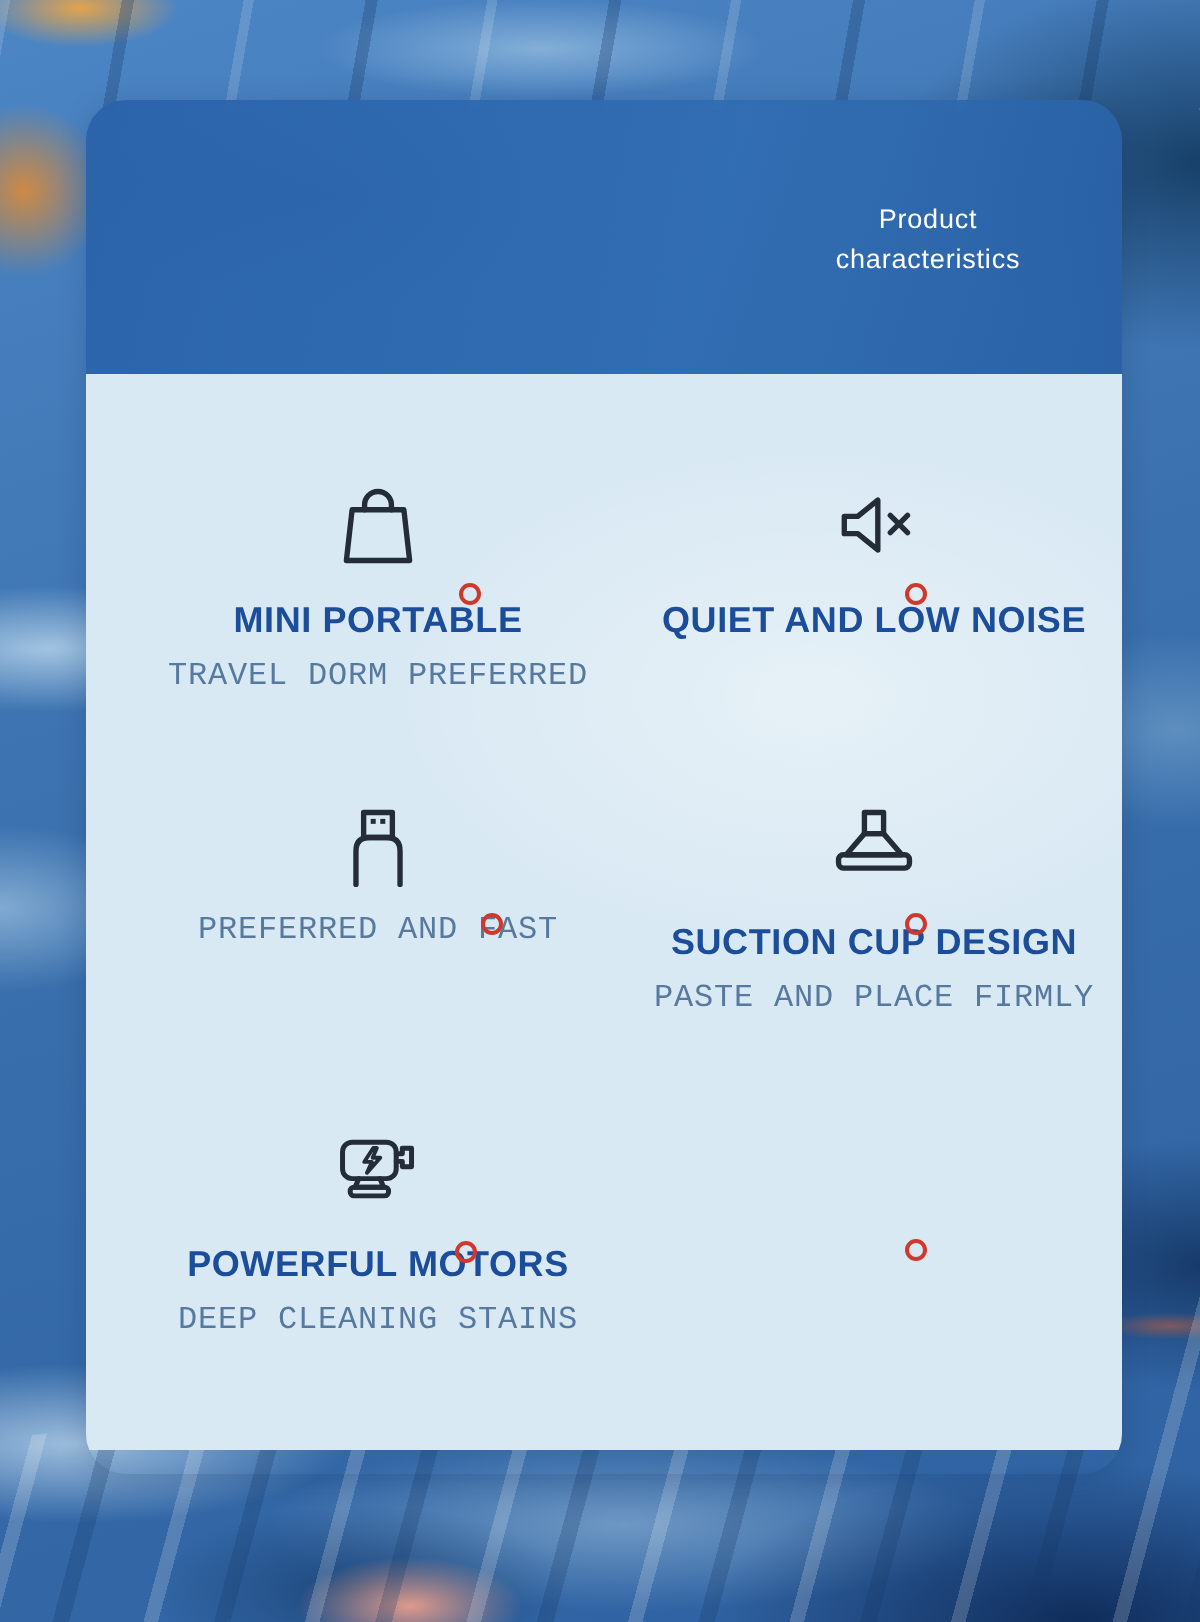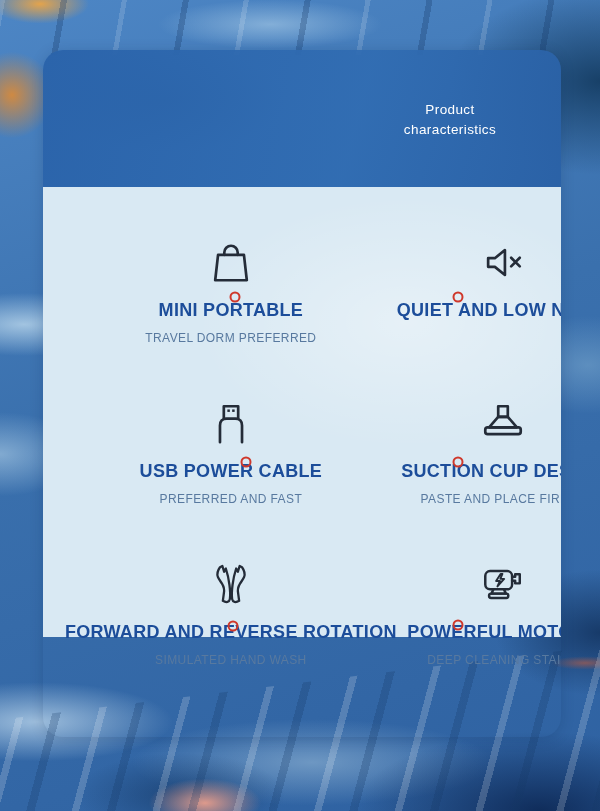--- a/index.html
+++ b/index.html
@@ -49,40 +49,40 @@
     position:absolute;left:43px;top:50px;width:518px;height:687px;
     border-radius:20px;overflow:hidden;
     box-shadow:0 2px 14px rgba(10,35,70,.18);
   }
   .panel-header{
     height:137px;
     background:linear-gradient(105deg, rgba(42,99,170,.97) 0%, rgba(48,108,178,.93) 60%, rgba(42,97,166,.96) 100%);
     position:relative;
   }
   .panel-title{
-    position:absolute;right:56px;top:50px;width:110px;
+    position:absolute;right:42px;top:50px;width:110px;
     text-align:center;color:#ffffff;font-size:13.5px;line-height:1.45;
     letter-spacing:.4px;font-weight:400;
   }
   .panel-body{
-    height:450px;background:#d9e9f3;position:relative;
+    height:538px;background:#d9e9f3;position:relative;
     background-image:radial-gradient(ellipse 300px 180px at 70% 30%, rgba(255,255,255,.35), rgba(255,255,255,0) 70%);
     display:grid;grid-template-columns:repeat(2,1fr);grid-template-rows:repeat(3,161px);
     padding:52px 0 0 22px;box-sizing:border-box;
   }
   .cell{display:flex;flex-direction:column;align-items:center;}
   .icon-box{width:48px;height:48px;display:flex;align-items:center;justify-content:center;}
   .icon-box svg{stroke:#242c38;fill:none;stroke-width:2.8;stroke-linejoin:round;stroke-linecap:round;}
   .f-title{
     margin-top:12px;font-size:18px;font-weight:700;color:#1c4d9a;
     letter-spacing:.3px;white-space:nowrap;line-height:22px;
   }
   .f-sub{
-    margin-top:7px;font-size:12px;font-weight:400;color:#58799f;
-    letter-spacing:.4px;white-space:nowrap;line-height:20px;
+    margin-top:7px;font-size:16px;font-weight:400;color:#58799f;
+    letter-spacing:.4px;white-space:nowrap;line-height:20px;font-family:Liberation Mono, monospace;
   }
   .ring{
     position:absolute;width:11px;height:11px;border:2.5px solid #cf382b;
     border-radius:50%;transform:translate(-50%,-50%);box-sizing:border-box;
   }
 </style>
 </head>
 <body>
 
 <div class="swirl-top"></div>
@@ -126,46 +126,35 @@
 
     <div class="cell">
       <div class="icon-box">
         <svg width="46" height="46" viewBox="0 0 48 48">
           <rect x="16.5" y="5.5" width="15" height="13"></rect>
           <rect x="20.2" y="8.8" width="2.6" height="2.6" fill="#242c38" stroke="none"></rect>
           <rect x="25.2" y="8.8" width="2.6" height="2.6" fill="#242c38" stroke="none"></rect>
           <path d="M12.5 43 V25.5 q0 -7 7 -7 h9 q7 0 7 7 V43"></path>
         </svg>
       </div>
-      <div class="f-title">USB POWER CABLE</div>
       <div class="f-sub">PREFERRED AND FAST</div>
     </div>
 
     <div class="cell">
       <div class="icon-box">
         <svg width="46" height="46" viewBox="0 0 48 48">
           <rect x="19" y="5.5" width="10" height="11"></rect>
           <path d="M19 16.5 L9.5 27.5 H38.5 L29 16.5 Z"></path>
           <rect x="5.5" y="27.5" width="37" height="7" rx="2.5"></rect>
         </svg>
       </div>
       <div class="f-title">SUCTION CUP DESIGN</div>
       <div class="f-sub">PASTE AND PLACE FIRMLY</div>
     </div>
 
-    <div class="cell">
-      <div class="icon-box">
-        <svg width="46" height="46" viewBox="0 0 48 48" style="stroke-width:2.4">
-          <path d="M12.5 5.5 C10 9 9.2 12.5 10.3 15.5 C11.2 18 13 20 14.6 22.5 C16.8 26 17.3 29.5 16.5 33 L15.5 40.5 C19 42.8 22.2 42 22.8 38.7 C23.6 33.5 23 28.5 22.4 24 C21.8 19 20.3 12 18.6 6.8 L16.8 10.2 L15 4.2 Z"></path>
-          <path d="M35.5 5.5 C38 9 38.8 12.5 37.7 15.5 C36.8 18 35 20 33.4 22.5 C31.2 26 30.7 29.5 31.5 33 L32.5 40.5 C29 42.8 25.8 42 25.2 38.7 C24.4 33.5 25 28.5 25.6 24 C26.2 19 27.7 12 29.4 6.8 L31.2 10.2 L33 4.2 Z"></path>
-        </svg>
-      </div>
-      <div class="f-title">FORWARD AND REVERSE ROTATION</div>
-      <div class="f-sub">SIMULATED HAND WASH</div>
-    </div>
 
     <div class="cell">
       <div class="icon-box">
         <svg width="46" height="46" viewBox="0 0 48 48" style="stroke-width:2.6">
           <rect x="5.5" y="9.5" width="28" height="19" rx="5"></rect>
           <path d="M21.5 12.5 L16.8 19.8 h4 L18.2 25.5 L25.2 17.6 h-4 L23.4 12.5 Z" style="stroke-width:2"></path>
           <path d="M33.5 15.5 h3.2 v-2.8 h4.8 v9.6 h-4.8 v-2.8 h-3.2"></path>
           <path d="M14 28.5 L12 33 h15 L25 28.5"></path>
           <rect x="9.5" y="33" width="20" height="4.5" rx="2"></rect>
         </svg>

